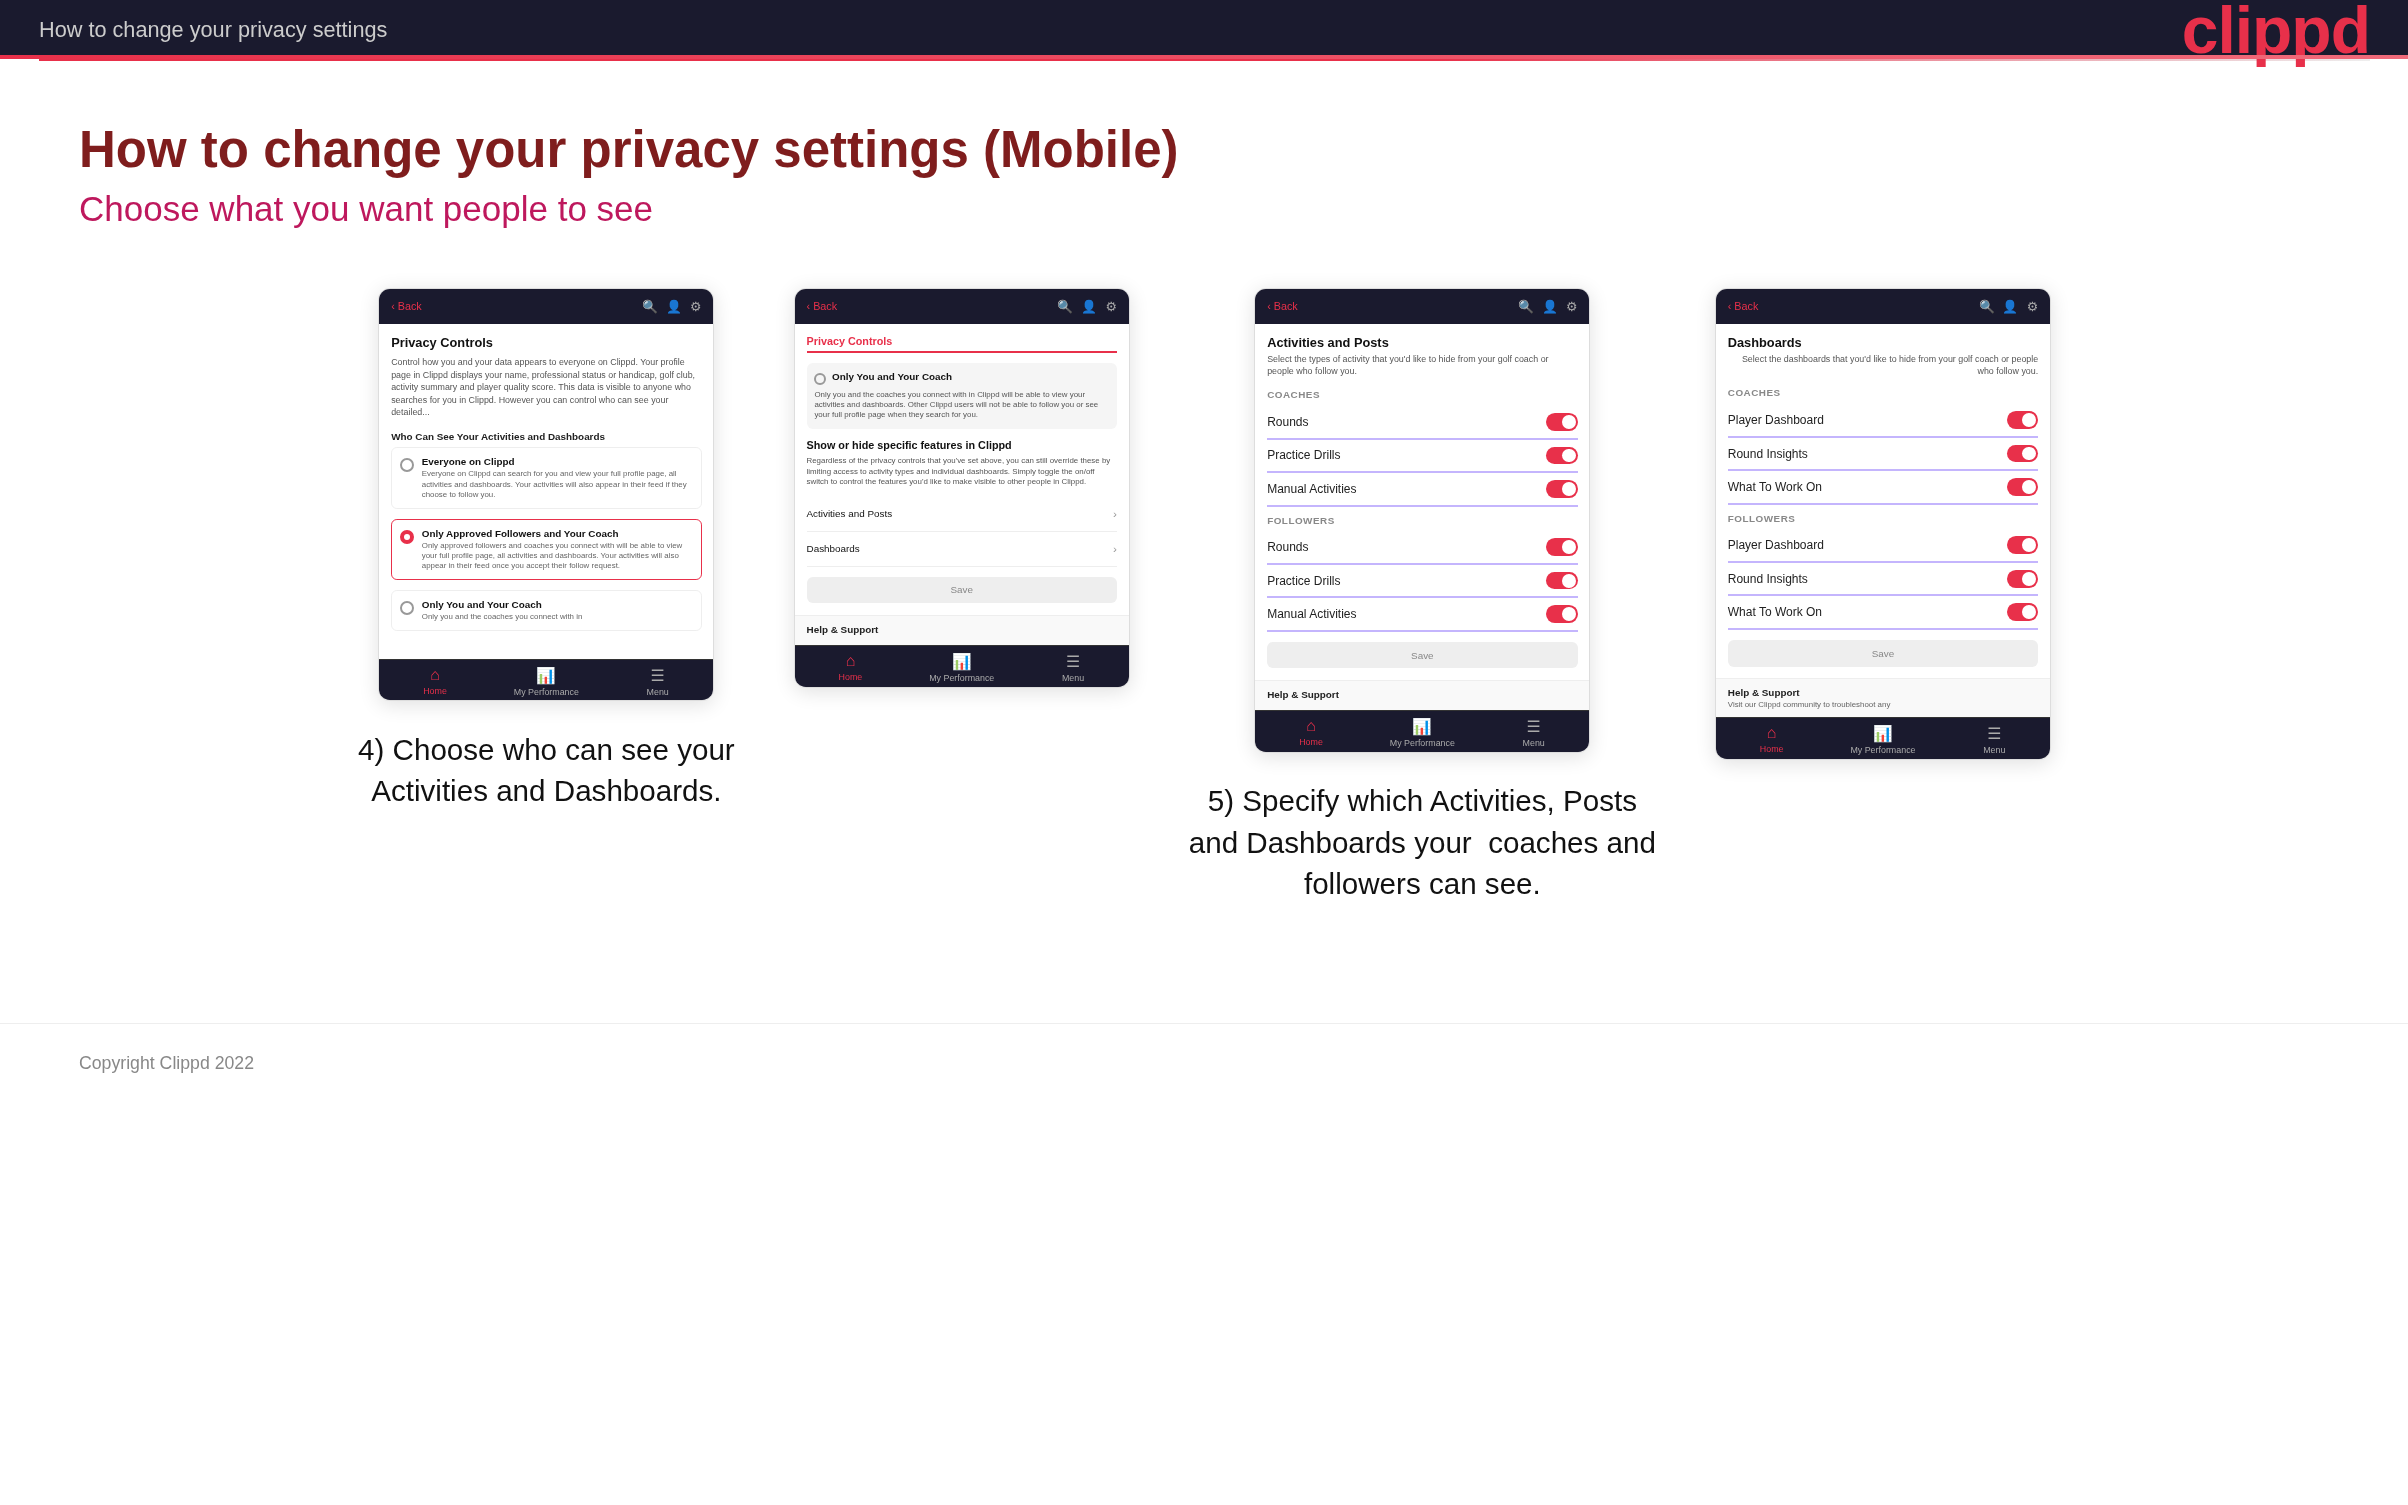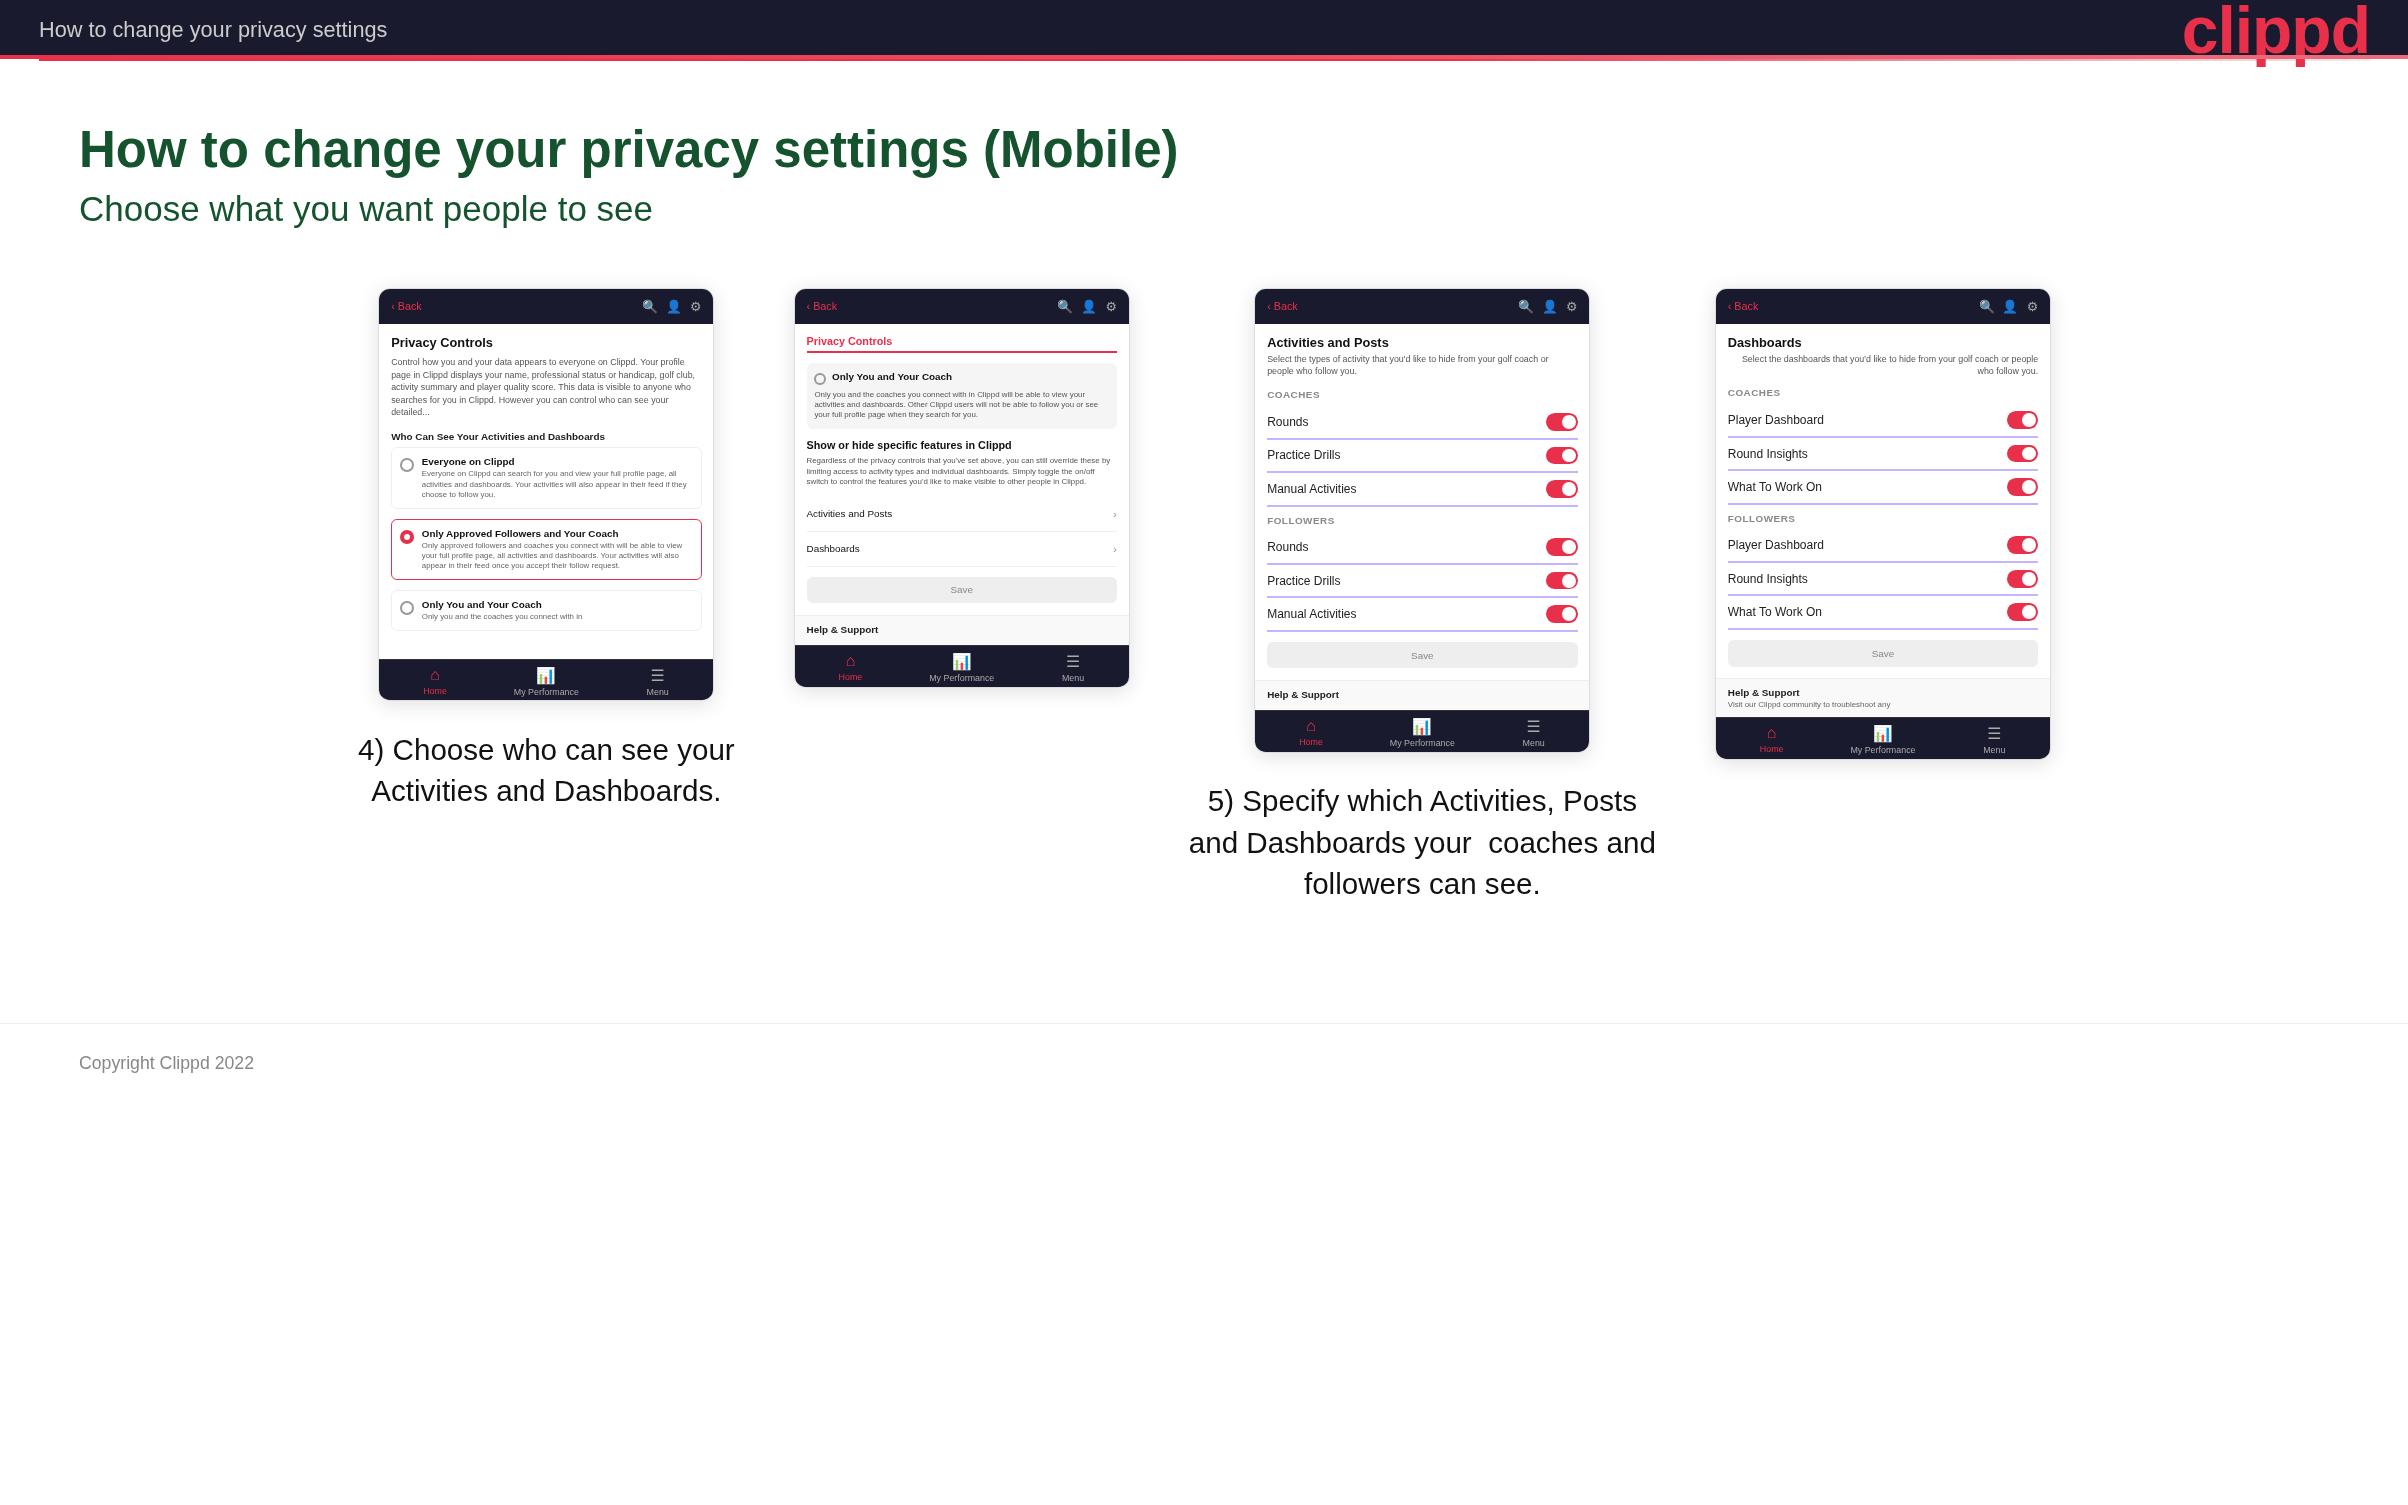--- a/index.html
+++ b/index.html
@@ -48,26 +48,26 @@
     }
 
     
     .main-content {
       padding: 59px 79px 59px 79px;
     }
 
     .page-heading {
       font-size: 51px;
       font-weight: 800;
-      color: #14532d;
+      color: #7f1d1d;
       margin-bottom: 9.9px;
     }
     .page-subheading {
       font-size: 35px;
-      color: #14532d;
+      color: #be185d;
       font-weight: 400;
       margin-bottom: 59px;
     }
 
     
     .screenshots-row {
       display: flex;
       gap: 59px;
       justify-content: center;
       align-items: flex-start;

